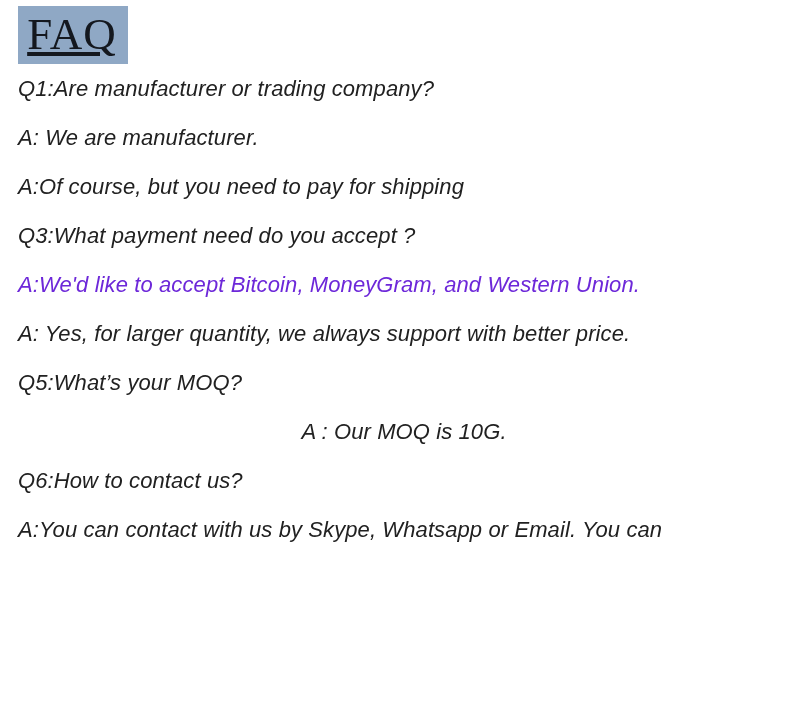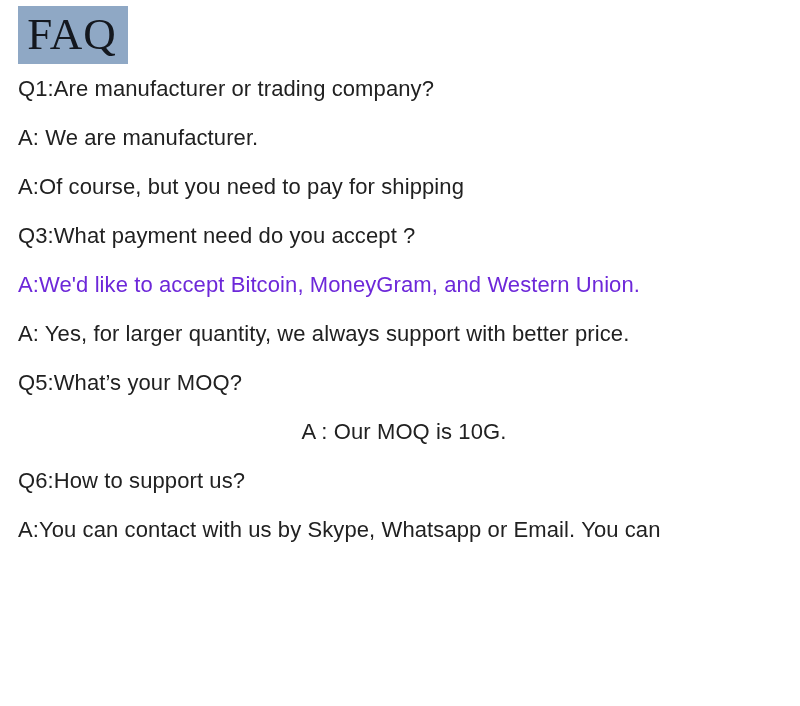--- a/index.html
+++ b/index.html
@@ -31,53 +31,54 @@
   .title-text {
     font-family: "Liberation Serif", serif;
     font-size: 45px;
     line-height: 56px;
     letter-spacing: 1px;
     color: #14181f; 
   }
   .faq-list {
     padding-left: 18px;
     padding-right: 10px;
+    font-style: italic;
   }
   .line {
     margin: 0;
     height: 49px;
     line-height: 49px;
     font-size: 22px;
     color: #212121;
     white-space: nowrap;
     letter-spacing: 0.1px;
   }
 </style>
 </head>
 <body>
 
 <div class="page" style="background: rgb(255, 255, 255);">
 
   <div class="title-row">
     <div class="title-box" style="background: rgb(143, 168, 197);">
-      <span class="title-text" style="color: rgb(20, 24, 31);">FAQ</span>
+      <span class="title-text" style="color: rgb(20, 24, 31); text-decoration: underline;">FAQ</span>
     </div>
   </div>
 
   <div class="faq-list">
     <p class="line" style="color: rgb(33, 33, 33);">Q1:Are manufacturer or trading company?</p>
     <p class="line" style="color: rgb(33, 33, 33);">A: We are manufacturer.</p>
 
     <p class="line" style="color: rgb(33, 33, 33);">A:Of course, but you need to pay for shipping</p>
 
     <p class="line" style="color: rgb(33, 33, 33);">Q3:What payment need do you accept ?</p>
     <p class="line" style="color: #6d28d9;">A:We'd like to accept Bitcoin, MoneyGram, and Western Union.</p>
 
     <p class="line" style="color: rgb(33, 33, 33);">A: Yes, for larger quantity, we always support with better price.</p>
 
     <p class="line" style="color: rgb(33, 33, 33);">Q5:What’s your MOQ?</p>
     <p class="line" style="color: rgb(33, 33, 33); text-align: center;">A : Our MOQ is 10G.</p>
 
-    <p class="line" style="color: rgb(33, 33, 33);">Q6:How to support us?</p>
+    <p class="line" style="color: rgb(33, 33, 33);">Q6:How to contact us?</p>
     <p class="line" style="color: rgb(33, 33, 33);">A:You can contact with us by Skype, Whatsapp or Email. You can</p>
   </div>
 
 </div>
 
 </body></html>

